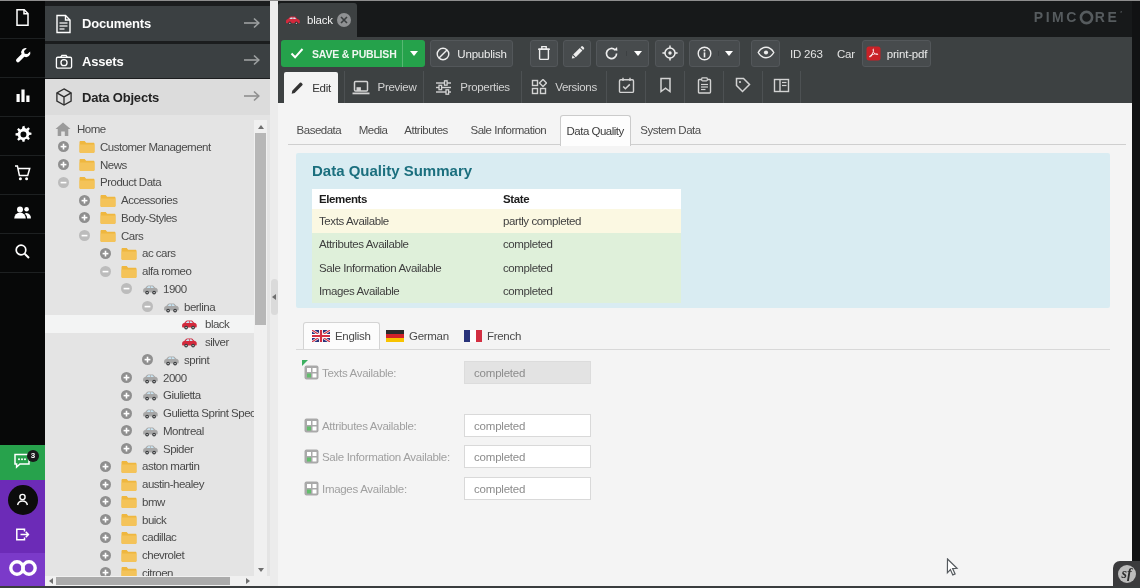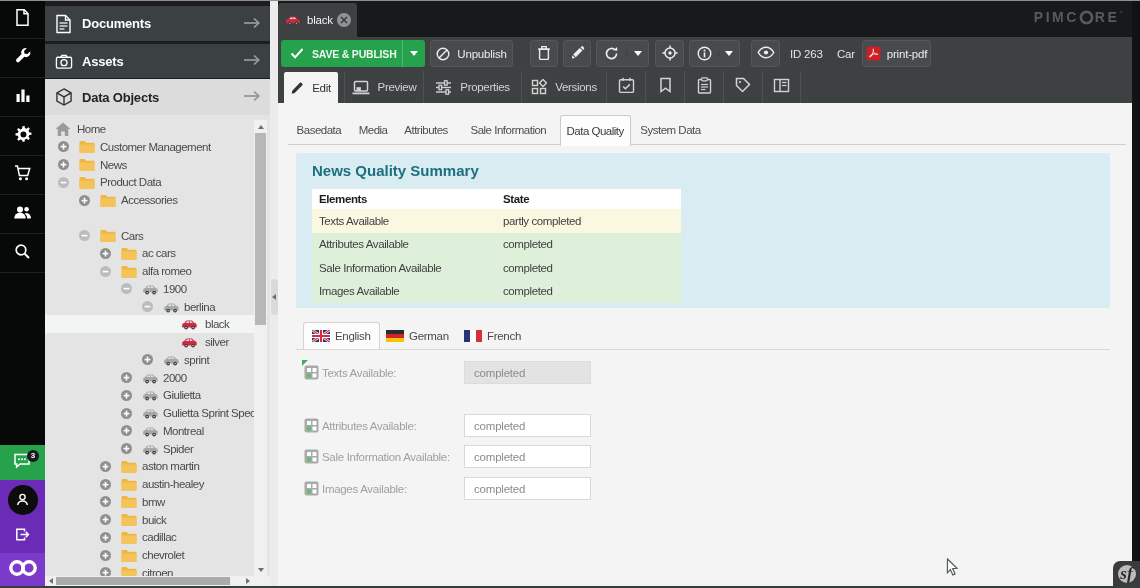--- a/index.html
+++ b/index.html
@@ -120,21 +120,21 @@
   .field-label { font-size:11.5px; letter-spacing:-0.3px; color:#a0a0a0; }
   .field-input { position:absolute; left:160px; top:0; width:127px; height:23px; background:#fff; border:1px solid #d9d9d9; font-size:11.5px; letter-spacing:-0.2px; color:#8c8c8c; display:flex; align-items:center; padding-left:9px; }
   .field-input.disabled { background:#e3e3e3; border-color:#dcdcdc; }
   #field-0 { top:258px; } #field-1 { top:311px; } #field-2 { top:342px; } #field-3 { top:374px; }
   .dirty-marker { position:absolute; left:-2px; top:-5px; width:0; height:0; border-top:6px solid #3db060; border-right:6px solid transparent; }
 
   
   #rightstrip { left:1132px; top:0; width:8px; height:586px; background:#111213; }
   #bottomline { left:0; top:586px; width:1140px; height:2px; background:#3a3d3e; }
   #sfbadge { left:1113px; top:561px; width:27px; height:25px; background:#3b3b3d; border-radius:7px 0 0 0; display:flex; align-items:center; justify-content:center; z-index:40; }
-  #sfbadge .sf-circle { width:18px; height:18px; border-radius:50%; background:#bcbcbc; color:#2c2c2c; font-family:"Liberation Serif","DejaVu Serif",serif; font-style:italic; font-weight:bold; font-size:17px; display:flex; align-items:center; justify-content:center; }
+  #sfbadge .sf-circle { width:18px; height:18px; border-radius:50%; background:#bcbcbc; color:#2c2c2c; font-family:"Liberation Serif","DejaVu Serif",serif; font-style:italic; font-weight:bold; font-size:14px; display:flex; align-items:center; justify-content:center; }
   #cursor { left:946px; top:558px; z-index:50; }
 </style>
 </head>
 <body>
 
 <div id="page">
 
   <div id="iconbar" class="abs">
     <div class="ib-cell">
       <span><svg width="17" height="19" viewBox="0 0 17 19">
@@ -306,20 +306,32 @@
               <circle cx="5.5" cy="5.5" r="5.5" fill="#8f8f8f"></circle>
               <rect x="2.6" y="4.8" width="5.8" height="1.6" fill="#fff"></rect>
               <rect x="4.7" y="2.7" width="1.6" height="5.8" fill="#fff"></rect>
             </svg></span>
           <span class="tree-ico" style="left: 55px; top: 2.5px;"><svg width="16" height="13" viewBox="0 0 16 13">
               <path d="M0.5 2.2C0.5 1.5 1 1 1.7 1h4l1.4 1.8h7.2c.7 0 1.2.5 1.2 1.2v7.8c0 .7-.5 1.2-1.2 1.2H1.7c-.7 0-1.2-.5-1.2-1.2z" fill="#efb73f"></path>
               <path d="M0.5 4.6h15v7.2c0 .7-.5 1.2-1.2 1.2H1.7c-.7 0-1.2-.5-1.2-1.2z" fill="#f4c45c" opacity="0.9"></path>
             </svg></span>
           <span class="tree-label" style="left: 76px;">Accessories</span>
         </div>
+        <div class="tree-row" style="top: 93.75px;">
+          <span class="tree-exp" style="left: 33.5px; top: 3.5px;"><svg width="11" height="11" viewBox="0 0 11 11">
+              <circle cx="5.5" cy="5.5" r="5.5" fill="#8f8f8f"></circle>
+              <rect x="2.6" y="4.8" width="5.8" height="1.6" fill="#fff"></rect>
+              <rect x="4.7" y="2.7" width="1.6" height="5.8" fill="#fff"></rect>
+            </svg></span>
+          <span class="tree-ico" style="left: 55px; top: 2.5px;"><svg width="16" height="13" viewBox="0 0 16 13">
+              <path d="M0.5 2.2C0.5 1.5 1 1 1.7 1h4l1.4 1.8h7.2c.7 0 1.2.5 1.2 1.2v7.8c0 .7-.5 1.2-1.2 1.2H1.7c-.7 0-1.2-.5-1.2-1.2z" fill="#efb73f"></path>
+              <path d="M0.5 4.6h15v7.2c0 .7-.5 1.2-1.2 1.2H1.7c-.7 0-1.2-.5-1.2-1.2z" fill="#f4c45c" opacity="0.9"></path>
+            </svg></span>
+          <span class="tree-label" style="left: 76px;">Body-Styles</span>
+        </div>
         <div class="tree-row" style="top: 111.5px;">
           <span class="tree-exp" style="left: 33.5px; top: 3.5px;"><svg width="11" height="11" viewBox="0 0 11 11">
               <circle cx="5.5" cy="5.5" r="5.5" fill="#bcbcbc"></circle>
               <rect x="2.6" y="4.8" width="5.8" height="1.6" fill="#fff"></rect>
             </svg></span>
           <span class="tree-ico" style="left: 55px; top: 2.5px;"><svg width="16" height="13" viewBox="0 0 16 13">
               <path d="M0.5 2.2C0.5 1.5 1 1 1.7 1h4l1.4 1.8h7.2c.7 0 1.2.5 1.2 1.2v7.8c0 .7-.5 1.2-1.2 1.2H1.7c-.7 0-1.2-.5-1.2-1.2z" fill="#efb73f"></path>
               <path d="M0.5 4.6h15v7.2c0 .7-.5 1.2-1.2 1.2H1.7c-.7 0-1.2-.5-1.2-1.2z" fill="#f4c45c" opacity="0.9"></path>
             </svg></span>
           <span class="tree-label" style="left: 76px;">Cars</span>
@@ -827,21 +839,21 @@
           <div class="ctab active" style="left: 281.5px;">
             <span>Data Quality</span>
           </div>
           <div class="ctab" style="left: 362.3px;">
             <span>System Data</span>
           </div>
         </div>
       <div id="ctab-line"></div>
 
       <div id="summary-panel">
-        <div id="summary-title">News Quality Summary</div>
+        <div id="summary-title">Data Quality Summary</div>
         <div id="summary-table">
             <div class="st-row head">
               <span class="st-c1">Elements</span>
               <span class="st-c2">State</span>
             </div>
             <div class="st-row st-warning">
               <span class="st-c1">Texts Available</span>
               <span class="st-c2">partly completed</span>
             </div>
             <div class="st-row st-success">

